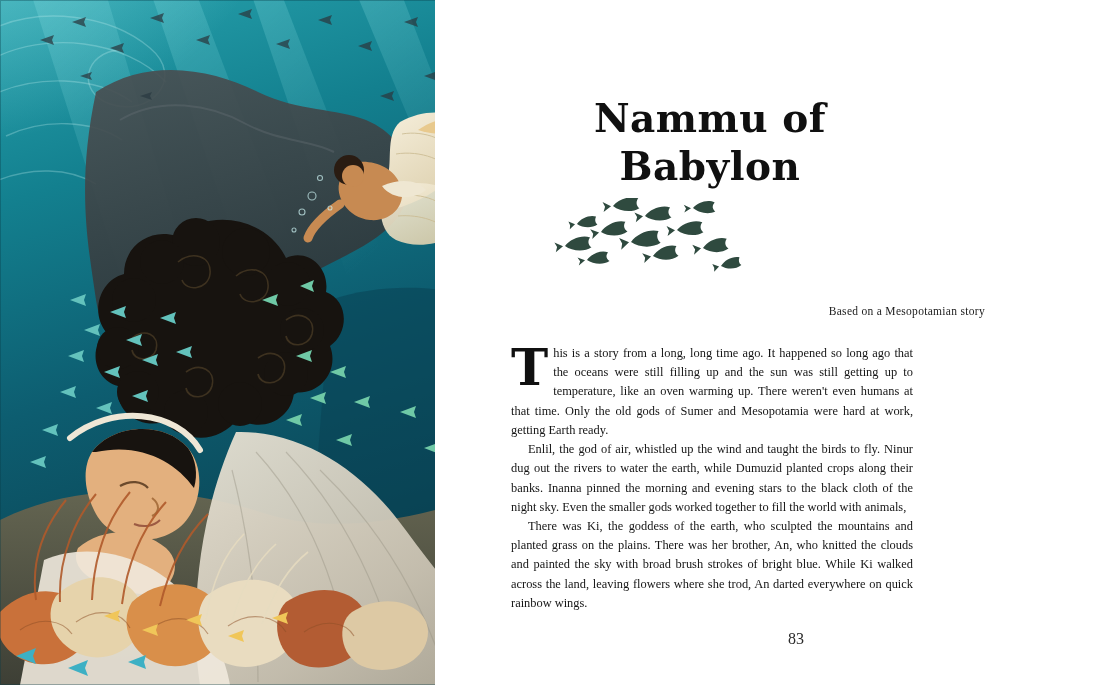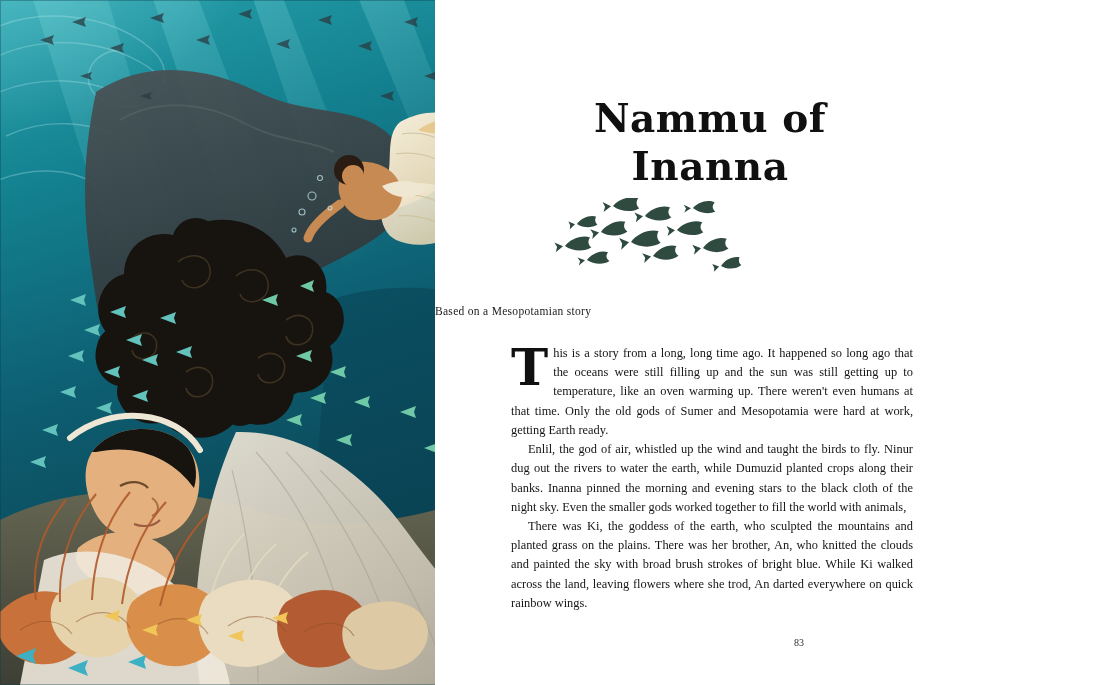--- a/index.html
+++ b/index.html
@@ -62,21 +62,21 @@
     top: 198px;
     transform: translateX(-50%);
     width: 200px;
     height: 80px;
   }
   .subtitle {
     position: absolute;
     left: 0;
     top: 305px;
     width: 550px;
-    text-align: left;
+    text-align: right;
     font-family: "Liberation Serif", serif;
     font-size: 11.5px;
     letter-spacing: 0.3px;
     color: #1b1b1b;
   }
   .body-text {
     position: absolute;
     left: 76px;
     top: 344px;
     width: 402px;
@@ -102,21 +102,21 @@
     font-size: 50px;
     line-height: 0.82;
     padding: 3px 5px 0 0;
     color: #101010;
   }
   .page-number {
     position: absolute;
     right: 66px;
     bottom: 37px;
     font-family: "Liberation Serif", serif;
-    font-size: 10px;
+    font-size: 16px;
     color: #2a2a2a;
     text-align: center;
   }
 </style>
 </head>
 <body>
 
 <div class="spread">
 
   <div class="illustration">
@@ -360,21 +360,21 @@
       </g>
 
       <rect x="0" y="0" width="550" height="685" fill="none" stroke="#0a3b48" stroke-width="2" opacity="0.35"></rect>
     </svg>
   </div>
 
   <div class="textpage">
 
     <div class="title-block">
       <div class="title-line">Nammu of</div>
-      <div class="title-line">Inanna</div>
+      <div class="title-line">Babylon</div>
     </div>
 
     <svg class="fish-ornament" viewBox="0 0 200 80" xmlns="http://www.w3.org/2000/svg">
       <g fill="#2f4a3f">
         <g transform="translate(12,48) rotate(-8)">
             <path d="M0 0 c 6 -6 18 -9 26 -5 c -3 3 -3 7 0 10 c -8 4 -20 1 -26 -5 z M-2 0 l -8 -5 l 2 5 l -2 5 z"></path>
           </g>
         <g transform="translate(34,62) rotate(-10)">
             <path d="M0 0 c 5 -5 15 -8 22 -4 c -3 3 -3 6 0 9 c -7 3 -17 0 -22 -5 z M-2 0 l -7 -4 l 2 4 l -2 4 z"></path>
           </g>

